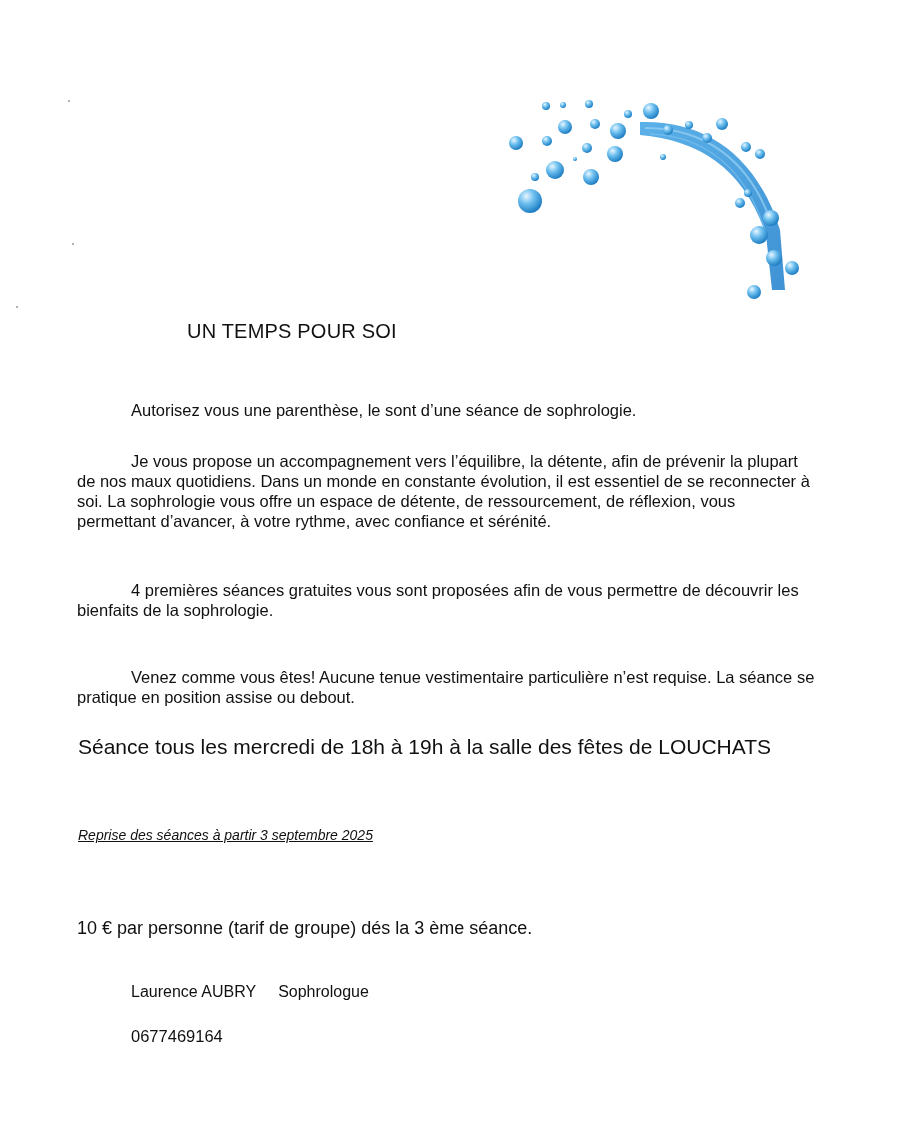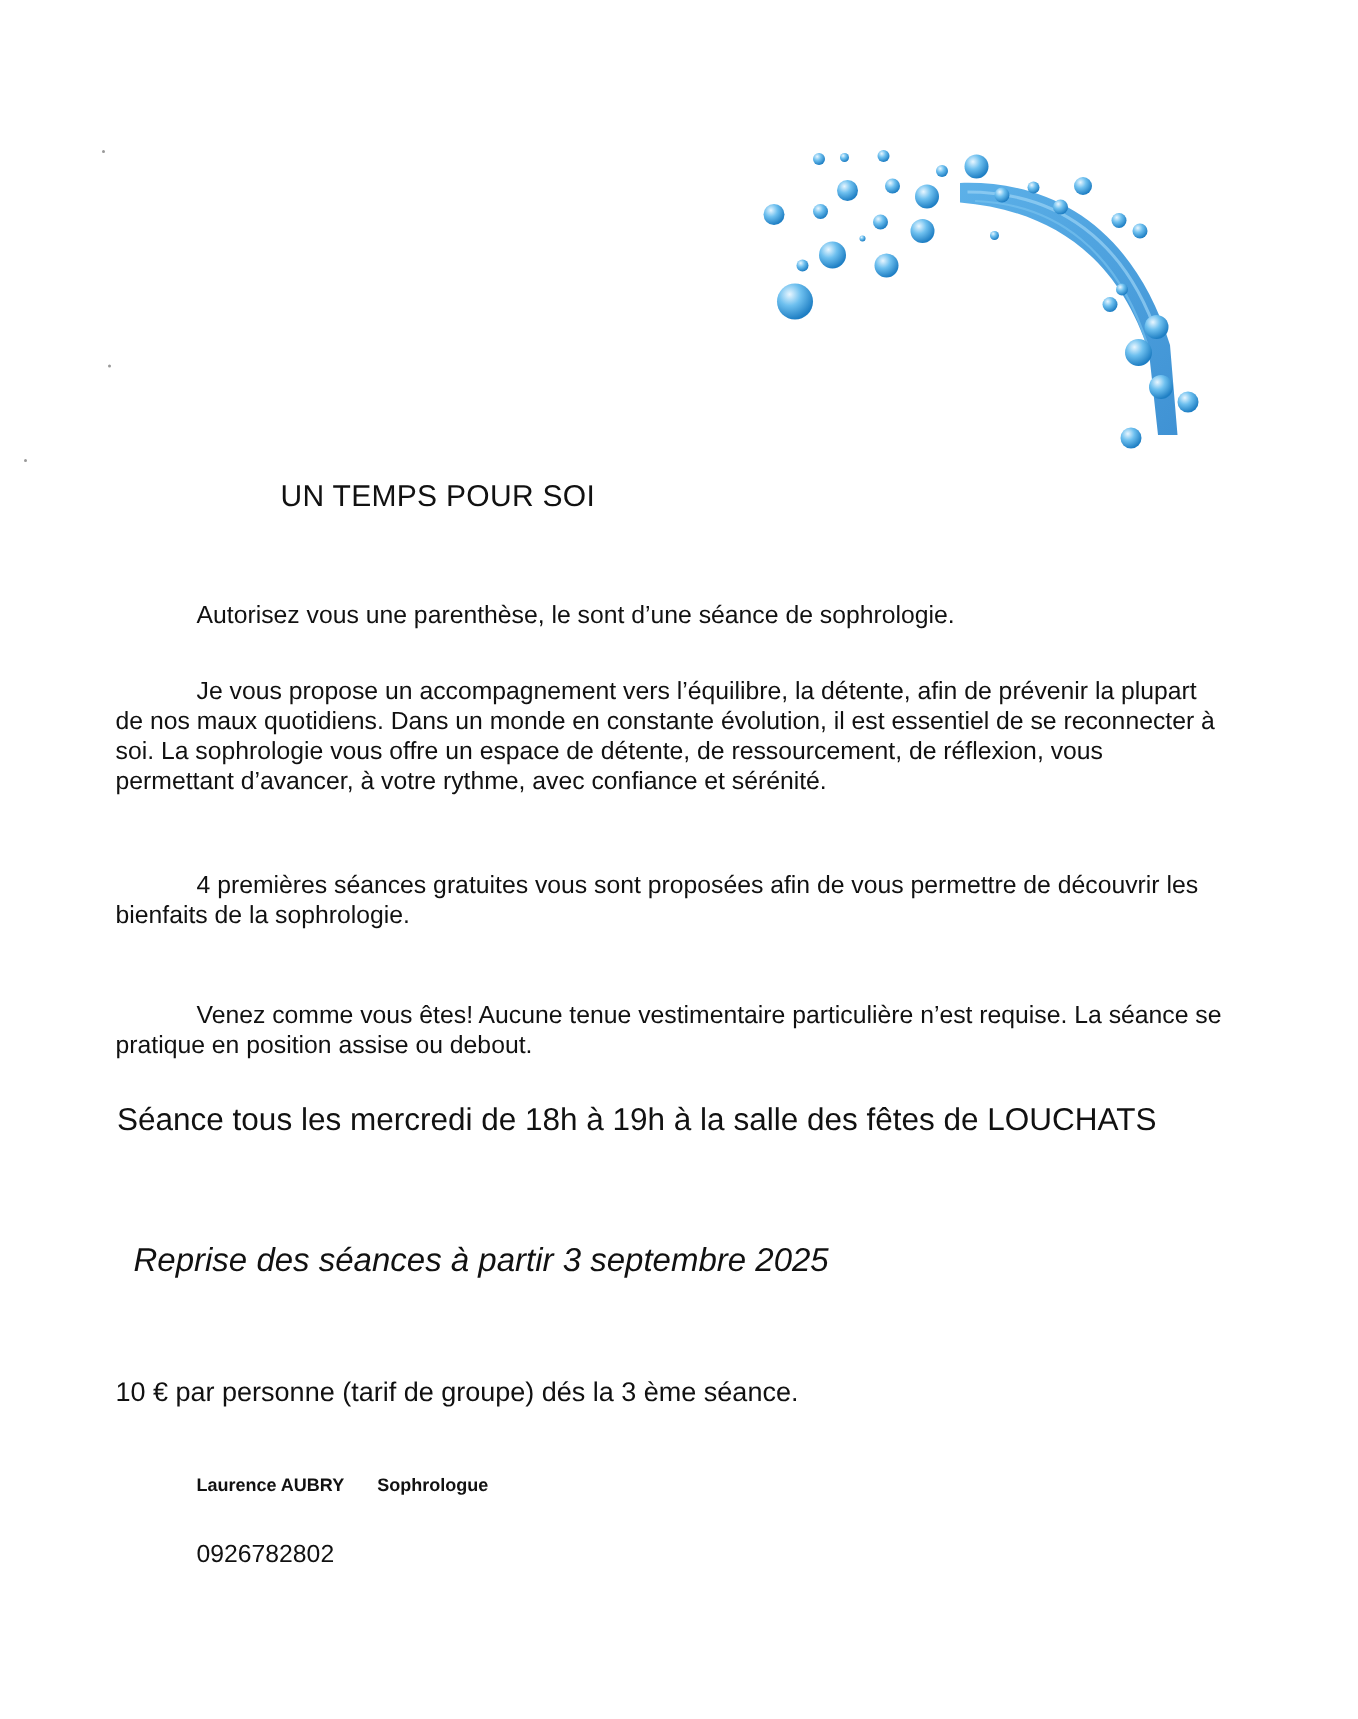--- a/index.html
+++ b/index.html
@@ -8,23 +8,23 @@
   .abs { position: absolute; }
   #bubbles { left: 500px; top: 90px; width: 310px; height: 210px; }
   #title { left: 187px; top: 320px; font-size: 20px; letter-spacing: 0.2px; }
   .para { left: 77px; width: 740px; font-size: 16.5px; line-height: 20px; }
   .para .indent { display: inline-block; width: 54px; }
   #p1 { top: 400px; }
   #p2 { top: 451px; }
   #p3 { top: 580px; }
   #p4 { top: 667px; }
   #schedule { left: 78px; top: 732px; width: 760px; font-size: 21px; font-weight: normal; line-height: 29px; }
-  #reprise { left: 89px; top: 827px; font-size: 22px; font-style: italic; }
+  #reprise { left: 78px; top: 827px; font-size: 14px; font-style: italic; text-decoration: underline; }
   #price { left: 77px; top: 918px; font-size: 18px; }
-  #signature { left: 131px; top: 983px; font-size: 12px; font-weight: bold; }
+  #signature { left: 131px; top: 983px; font-size: 16px; }
   #signature .role { margin-left: 22px; }
   #phone { left: 131px; top: 1027px; font-size: 16.5px; }
   .dot { position:absolute; width:2px; height:2px; background:#999; border-radius:1px; }
 </style>
 </head>
 <body>
 
 <div class="dot" style="left:68px;top:100px;"></div>
 <div class="dot" style="left:72px;top:243px;"></div>
 <div class="dot" style="left:16px;top:306px;"></div>
@@ -88,13 +88,13 @@
 <div id="p3" class="abs para"><span class="indent"></span><span>4 premières séances gratuites vous sont proposées afin de vous permettre de découvrir les bienfaits de la sophrologie.</span></div>
 <div id="p4" class="abs para"><span class="indent"></span><span>Venez comme vous êtes! Aucune tenue vestimentaire particulière n’est requise. La séance se pratique en position assise ou debout.</span></div>
 
 <div id="schedule" class="abs">Séance tous les mercredi de 18h à 19h à la salle des fêtes de  LOUCHATS</div>
 <div id="reprise" class="abs">Reprise des séances à partir 3 septembre 2025</div>
 <div id="price" class="abs">10 € par personne (tarif de groupe) dés la 3 ème séance.</div>
 
 <div id="signature" class="abs">
   <span>Laurence AUBRY</span><span class="role">Sophrologue</span>
 </div>
-<div id="phone" class="abs">0926782802</div>
+<div id="phone" class="abs">0677469164</div>
 
 </body></html>

